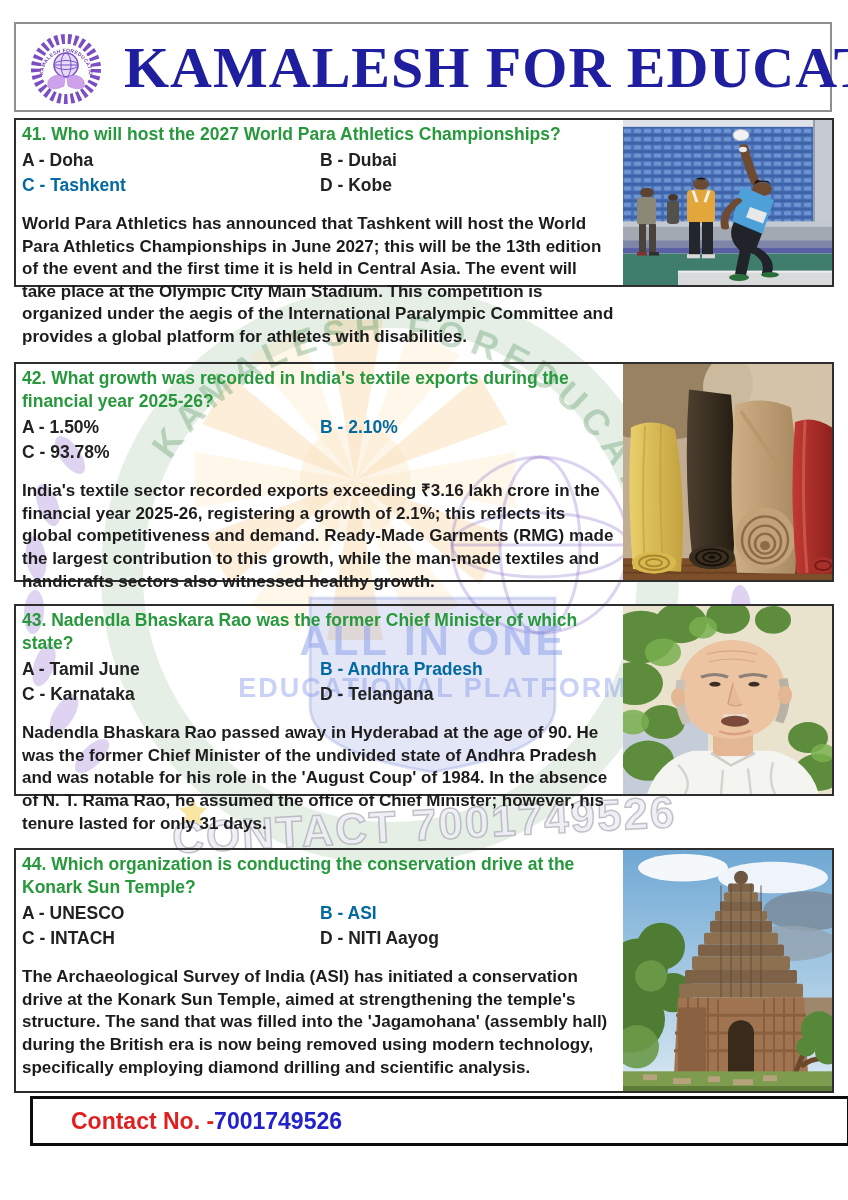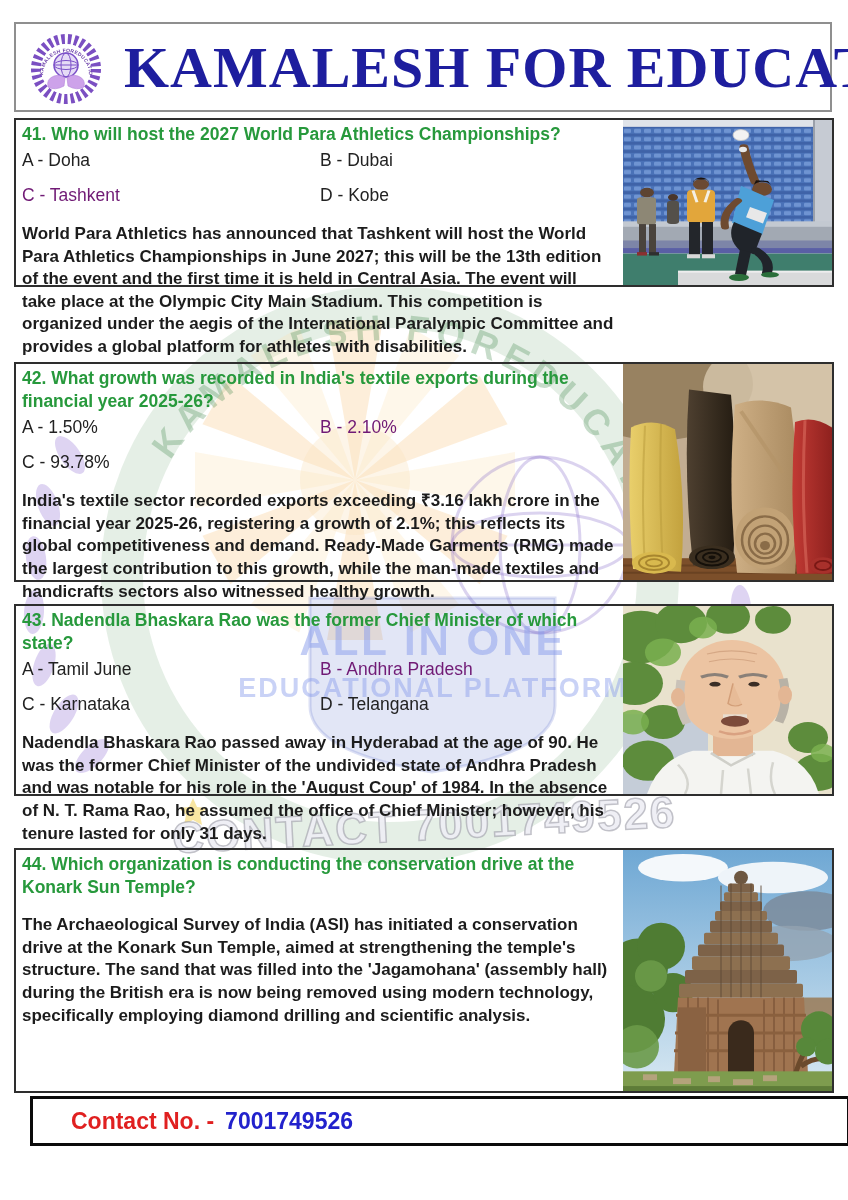--- a/index.html
+++ b/index.html
@@ -10,30 +10,30 @@
        border:2px solid #8f8f8f;display:flex;align-items:center;z-index:2;box-sizing:border-box;}
   .hdr .logo{margin-left:12px;flex:none;}
   .hdr .title{font-family:"Liberation Serif",serif;font-weight:bold;font-size:58px;
        color:#1e1e9e;margin-left:20px;letter-spacing:1px;white-space:nowrap;}
   .qblock{position:absolute;left:14px;width:820px;border:2px solid #2e2e2e;display:flex;
        z-index:1;box-sizing:border-box;background:transparent;}
   .q1{top:118px;height:169px;} .q2{top:362px;height:220px;}
   .q3{top:604px;height:192px;} .q4{top:848px;height:245px;}
   .qc{flex:1;min-width:0;padding:1px 8px 0 6px;}
   .qtitle{margin:2px 0 2px;font-size:17.5px;font-weight:bold;color:#27993c;line-height:1.32;}
-  .opts{display:grid;grid-template-columns:298px auto;font-size:17.5px;font-weight:normal;
-       color:#222;line-height:25px;row-gap:10px;}
-  .opt.correct{color:#701a75;}
+  .opts{display:grid;grid-template-columns:298px auto;font-size:17.5px;font-weight:bold;
+       color:#222;line-height:25px;row-gap:0;}
+  .opt.correct{color:#0369a1;}
   .expl{margin:15px 0 0;font-size:17px;font-weight:bold;color:#1c1c1c;line-height:22.6px;}
   .qimg{width:209px;flex:none;margin:0;background:#fff;font-size:0;}
   .qimg svg{display:block;width:100%;height:100%;}
   .footer{position:absolute;left:30px;top:1096px;width:820px;height:50px;background:#fff;
        border:3px solid #0b0b0b;box-sizing:border-box;display:flex;align-items:center;
        padding-left:38px;z-index:2;font-size:23px;font-weight:bold;}
-  .c-red{color:#e02020;} .c-blue{color:#2222cc;margin-left:11px;}
+  .c-red{color:#e02020;} .c-blue{color:#2222cc;margin-left:0;}
 </style>
 </head>
 <body>
 
 <div class="page">
 
   <svg class="wm" width="848" height="1200" viewBox="0 0 848 1200">
     <circle cx="390" cy="575" r="268" fill="none" stroke="rgba(70,140,75,0.14)" stroke-width="42"></circle>
     <g transform="translate(355,480)">
       <g>
@@ -297,20 +297,26 @@
         <rect x="100" y="140" width="24" height="5" fill="#e8ddd0"></rect>
         <ellipse cx="112" cy="149" rx="14" ry="7" fill="#7c4a3a"></ellipse>
         <path d="M96,162 Q112,170 128,161" stroke="#d9a181" stroke-width="3" fill="none"></path>
       </svg>
     </figure>
   </section>
 
   <section class="qblock q4">
     <div class="qc">
       <p class="qtitle"><span>44.</span> <span>Which organization is conducting the conservation drive at the Konark Sun Temple?</span></p>
+      <div class="opts">
+        <div class="opt">A - UNESCO</div>
+        <div class="opt correct">B - ASI</div>
+        <div class="opt">C - INTACH</div>
+        <div class="opt">D - NITI Aayog</div>
+      </div>
       <p class="expl">The Archaeological Survey of India (ASI) has initiated a conservation drive at the Konark Sun Temple, aimed at strengthening the temple's structure. The sand that was filled into the 'Jagamohana' (assembly hall) during the British era is now being removed using modern technology, specifically employing diamond drilling and scientific analysis.</p>
     </div>
     <figure class="qimg">
       <svg viewBox="0 0 209 245" preserveAspectRatio="none">
         <defs>
           <linearGradient id="sky" x1="0" y1="0" x2="0" y2="1">
             <stop offset="0" stop-color="#6fa8d4"></stop>
               <stop offset="1" stop-color="#d8e8f2"></stop>
           </linearGradient>
         </defs>

